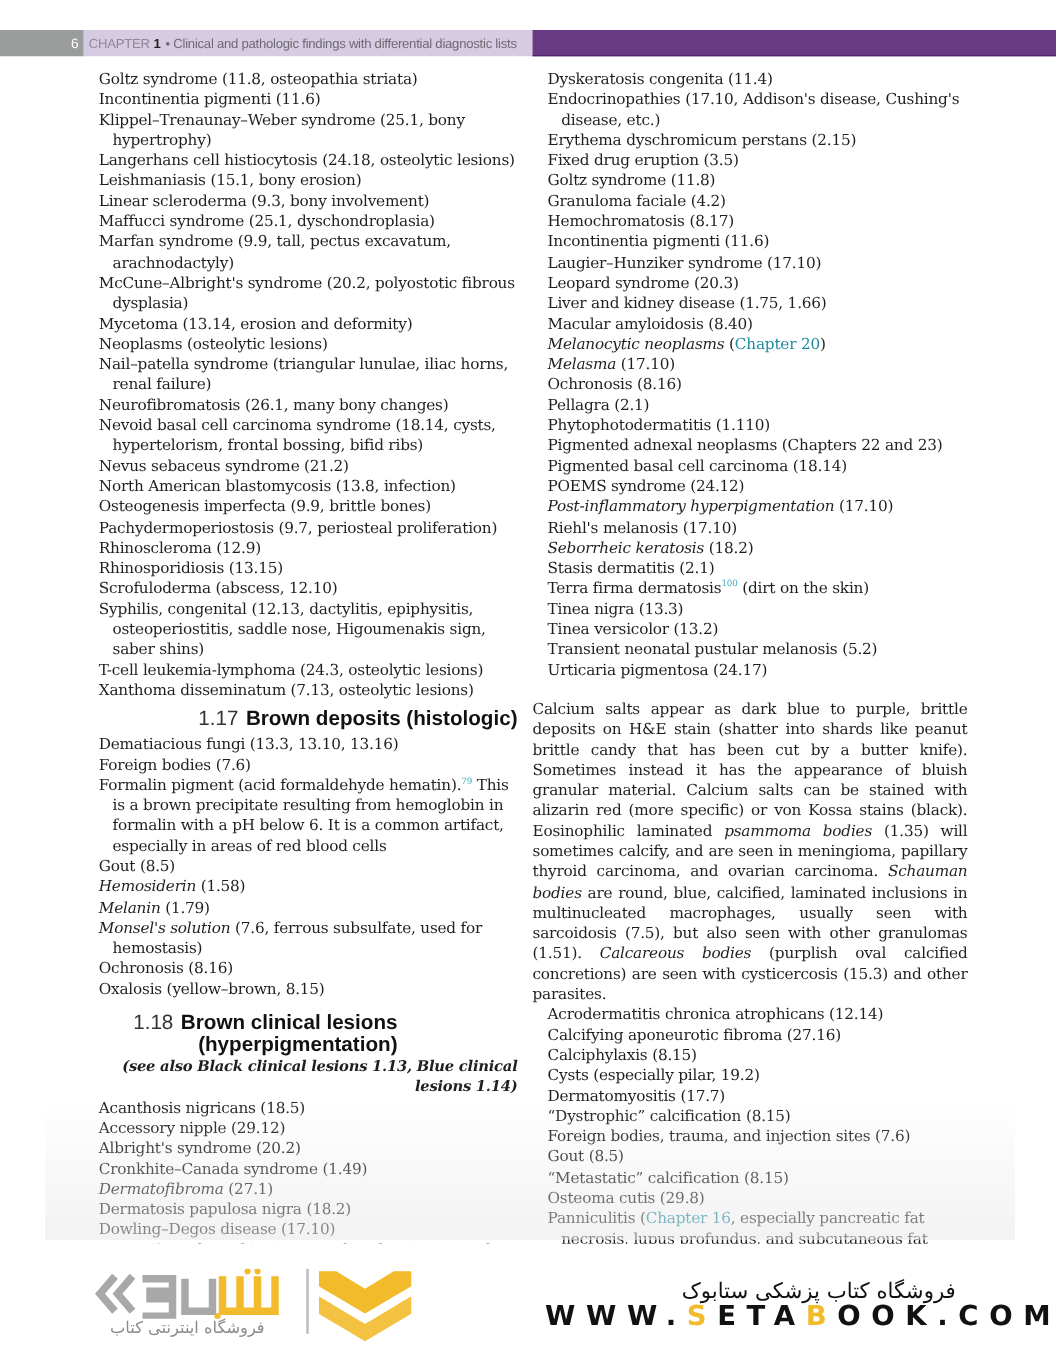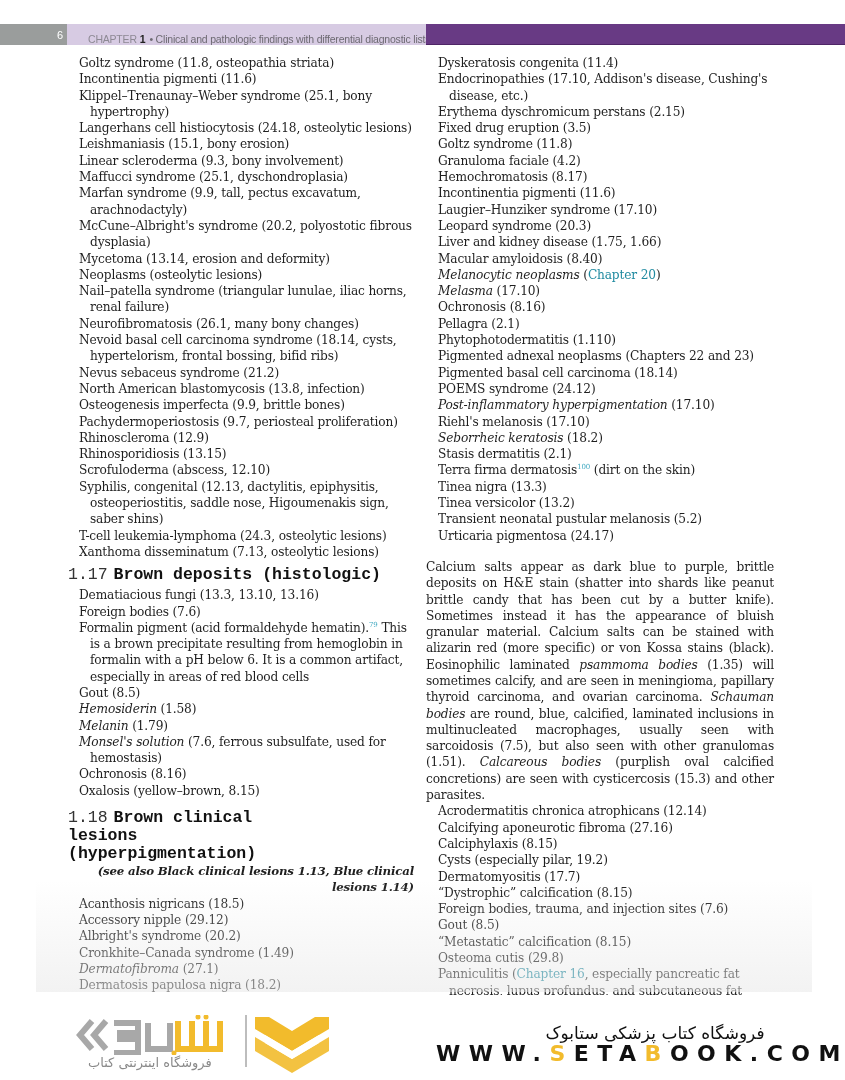--- a/index.html
+++ b/index.html
@@ -15,40 +15,40 @@
   }
   .hdr-page {
     width: 67px; background: #9a9d9c; color: #ffffff;
     font-family: "Liberation Sans", sans-serif; font-size: 11px;
     display: flex; align-items: center; justify-content: flex-end; padding-right: 4px;
     box-sizing: border-box;
   }
   .hdr-title {
     width: 359px; background: #d7cbe3; color: #6d6a72;
     font-family: "Liberation Sans", sans-serif; font-size: 10.5px;
-    display: flex; align-items: flex-end; padding-left: 21px; box-sizing: border-box;
+    display: flex; align-items: center; padding-left: 4px; box-sizing: border-box;
     white-space: nowrap; letter-spacing: -0.2px;
   }
   .hdr-title .ch-word { color: #8d8994; }
   .hdr-title .ch-num { color: #222; font-weight: bold; margin: 0 4px 0 3px; }
   .hdr-purple { flex: 1; background: #683a84; border-bottom: 1px solid #4e2566; }
 
   .col { position: absolute; top: 55px; font-size: 12.2px; line-height: 16.3px; }
   .col.left { left: 79px; width: 335px; }
   .col.right { left: 426px; width: 348px; }
 
   .item { padding-left: 11px; text-indent: -11px; letter-spacing: -0.15px; }
   .right .item { margin-left: 12px; }
   .it { font-style: italic; }
   .link { color: #1f8aa0; }
   sup { font-size: 7px; color: #3fa8c0; line-height: 0; vertical-align: 5px; }
 
   .sec-title {
-    font-family: Liberation Mono, monospace; font-weight: bold;
-    font-size: 16.5px; line-height: 18px; color: #111;
+    font-family: Liberation Sans, sans-serif; font-weight: bold;
+    font-size: 16.5px; line-height: 18px; color: #111; text-align: right;
   }
   .sec-title .num { font-weight: normal; color: #333; margin-right: 6px; }
   .sec-sub { font-style: italic; font-weight: bold; font-size: 11.8px; margin-left: -11px; letter-spacing: -0.2px; text-align: right; }
   .para { text-align: justify; font-size: 12.2px; line-height: 16.3px; letter-spacing: -0.15px; }
 
   .fade {
     position: absolute; left: 36px; width: 776px; top: 880px; height: 112px;
     background: linear-gradient(to bottom, rgba(240,240,240,0) 0%, rgba(232,232,232,0.55) 100%);
     pointer-events: none;
   }

